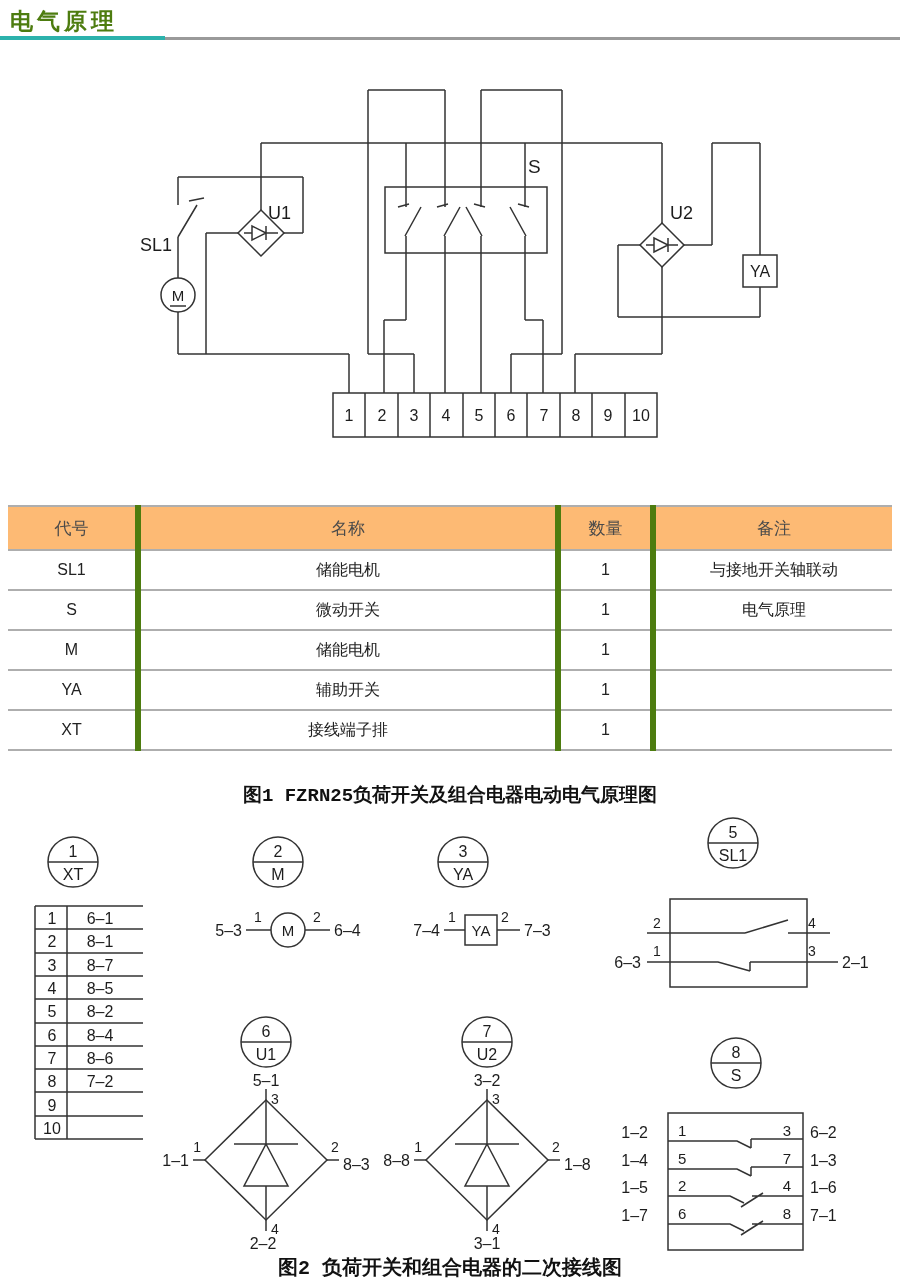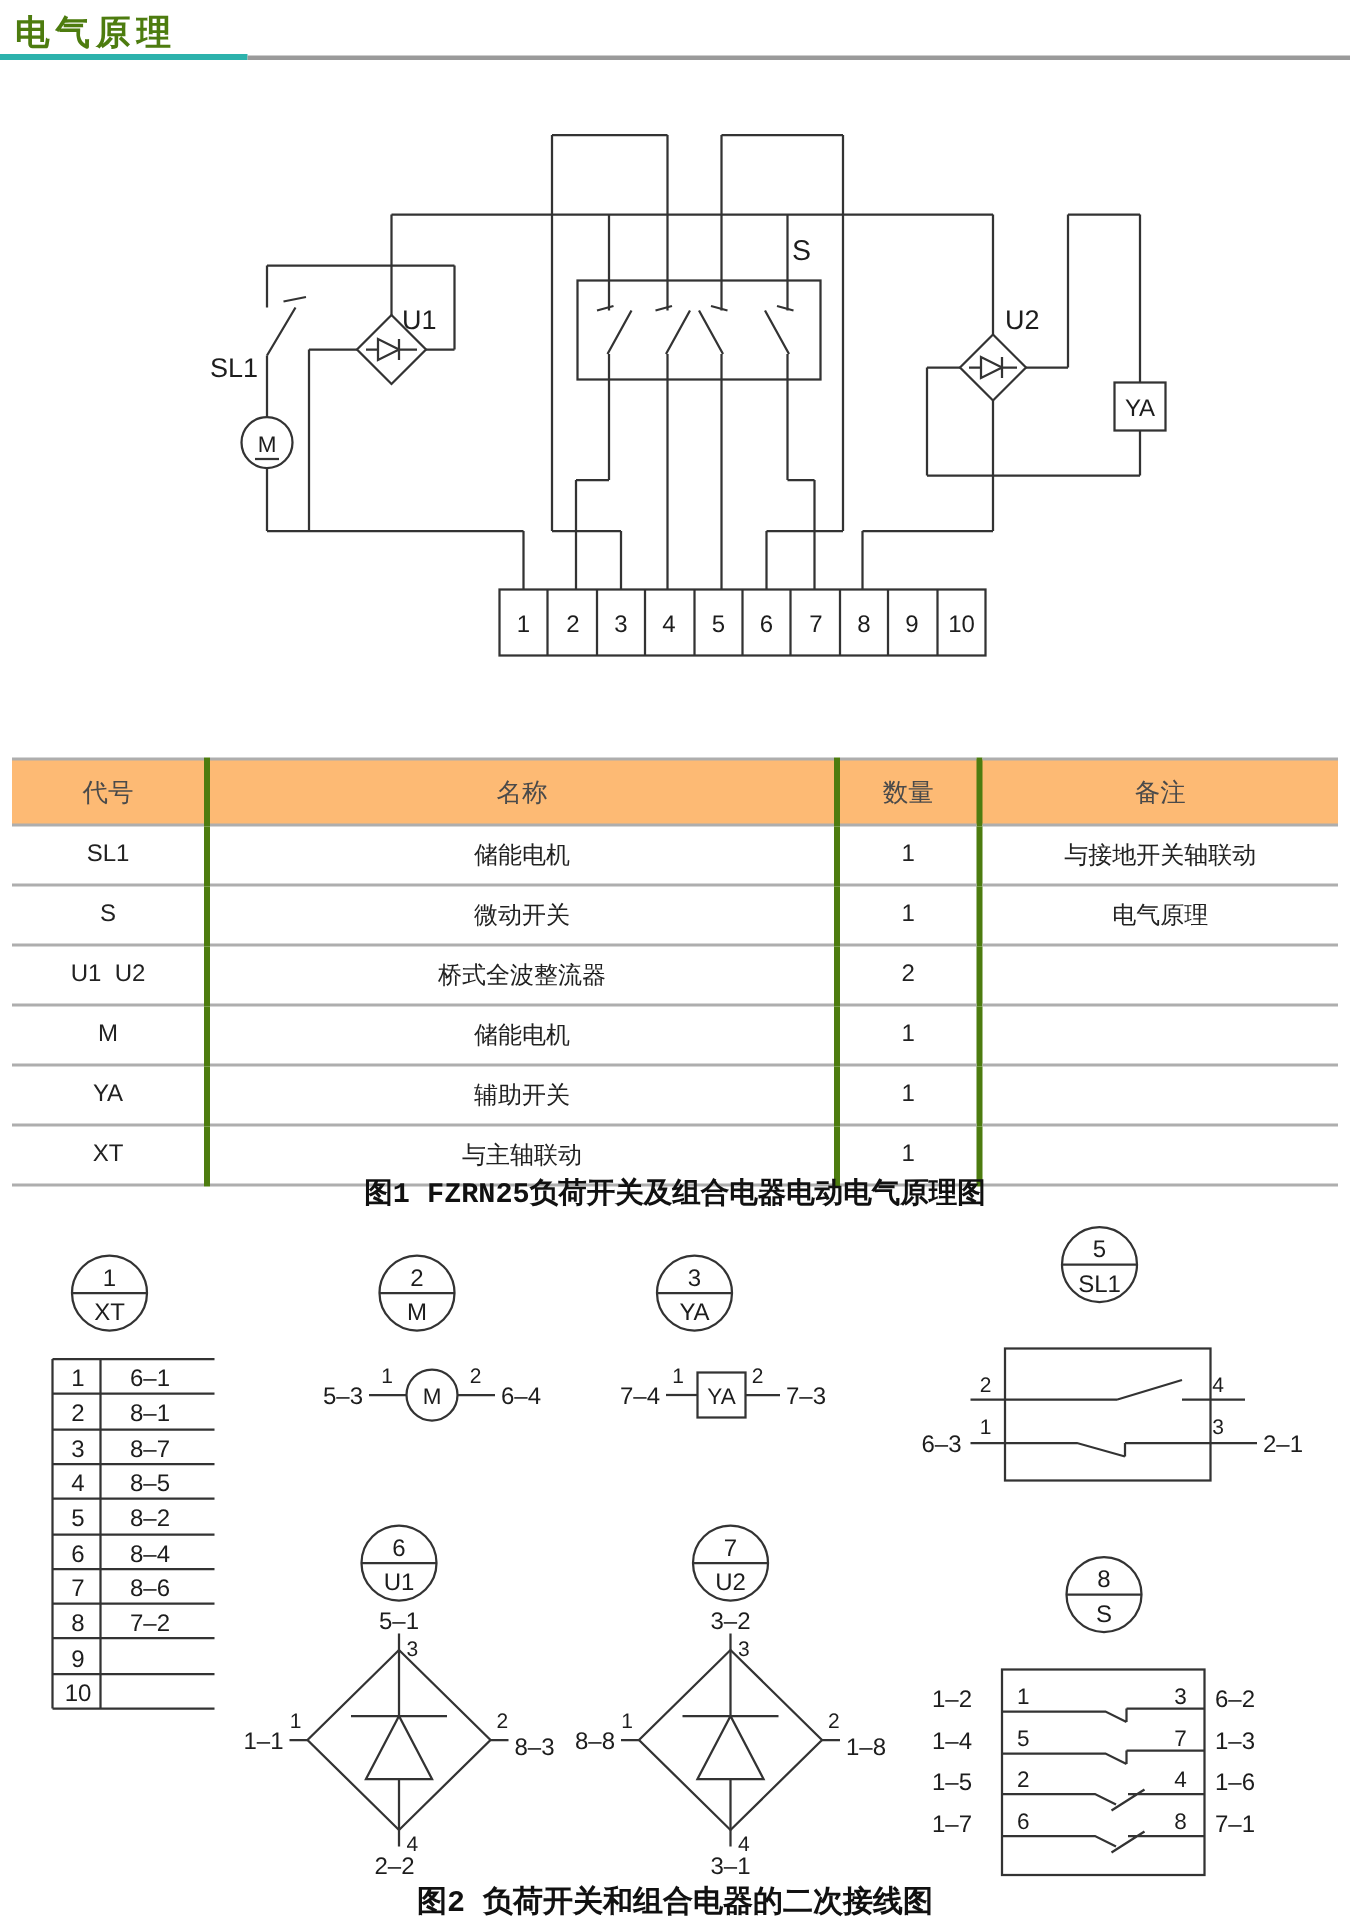--- a/index.html
+++ b/index.html
@@ -12,21 +12,21 @@
   svg path, svg rect, svg circle, svg line{stroke:#333;fill:none;stroke-width:1.5px;}
   svg text{font-family:"Liberation Sans",sans-serif;fill:#1d1d1d;stroke:none;}
   .f14{font-size:14px}.f15{font-size:15px}.f16{font-size:16px}.f18{font-size:18px}.f19{font-size:19px}
   .tm{text-anchor:middle}.te{text-anchor:end}.ts{text-anchor:start}
   .tbl{position:absolute;left:8px;top:505px;width:884px;border-collapse:collapse;table-layout:fixed;}
   .tbl th{background:#fdba74;height:40px;font-weight:normal;font-size:17px;color:#4a4a4a;}
   .tbl td{height:36px;text-align:center;font-size:16px;color:#222;}
   .tbl th{text-align:center;}
   .tbl td,.tbl th{border-top:2px solid #aeaeae;}
   .tbl tr:last-child td{border-bottom:2px solid #aeaeae;}
-  .tbl td+td,.tbl th+th{border-left:4px solid #4d7c0f;}
+  .tbl td+td,.tbl th+th{border-left:6px solid #4d7c0f;}
   .cap{position:absolute;left:0;width:900px;text-align:center;font-weight:bold;color:#111;font-family:Liberation Mono, monospace;}
   .cap1{top:782px;font-size:19px;}
   .cap2{top:1254px;font-size:20px;}
 </style>
 </head>
 <body>
 
 <div class="title">电气原理</div>
 <div class="rule">
   <div class="teal"></div>
@@ -129,40 +129,34 @@
         <td>1</td>
         <td>与接地开关轴联动</td>
     </tr>
     <tr>
       <td>S</td>
         <td>微动开关</td>
         <td>1</td>
         <td>电气原理</td>
     </tr>
     <tr>
-      <td>U1&nbsp;&nbsp;U2</td>
-        <td>桥式全波整流器</td>
-        <td>2</td>
-        <td></td>
-    </tr>
-    <tr>
       <td>M</td>
         <td>储能电机</td>
         <td>1</td>
         <td></td>
     </tr>
     <tr>
       <td>YA</td>
         <td>辅助开关</td>
         <td>1</td>
         <td></td>
     </tr>
     <tr>
       <td>XT</td>
-        <td>与主轴联动</td>
+        <td>接线端子排</td>
         <td>1</td>
         <td></td>
     </tr>
   </tbody>
 </table>
 
 <div class="cap cap1">图1 FZRN25负荷开关及组合电器电动电气原理图</div>
 
 <svg style="top:815px" width="900" height="437" viewBox="0 815 900 437">
 

